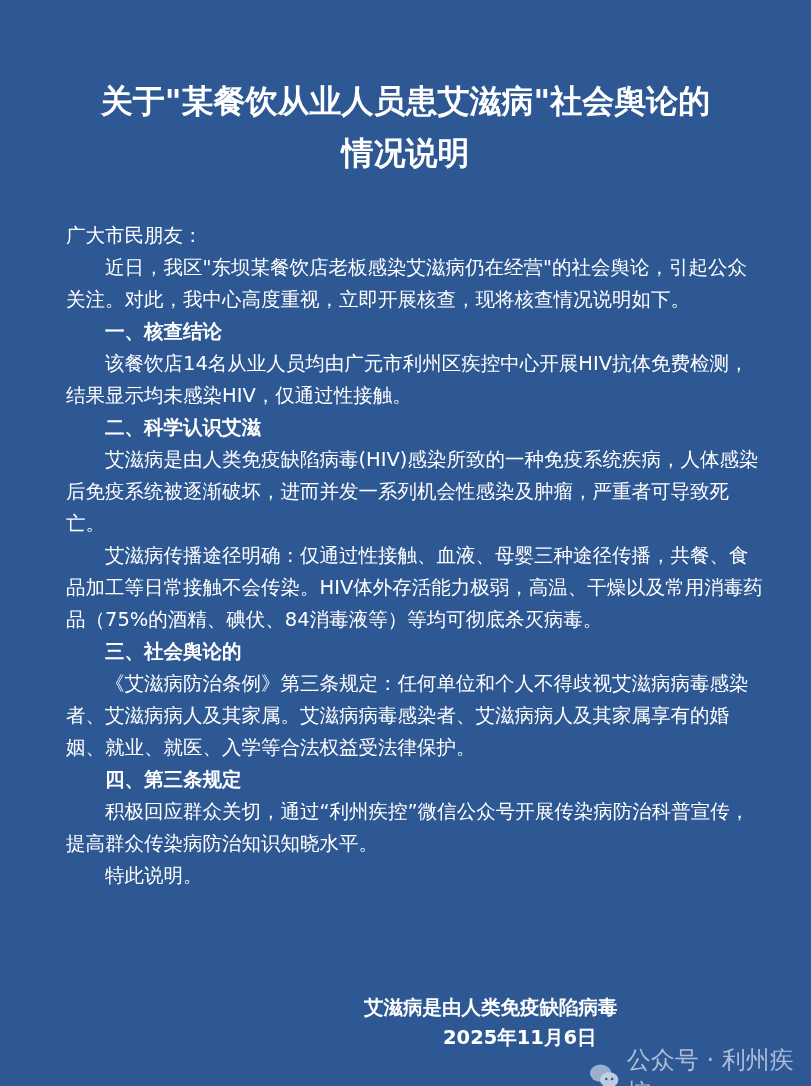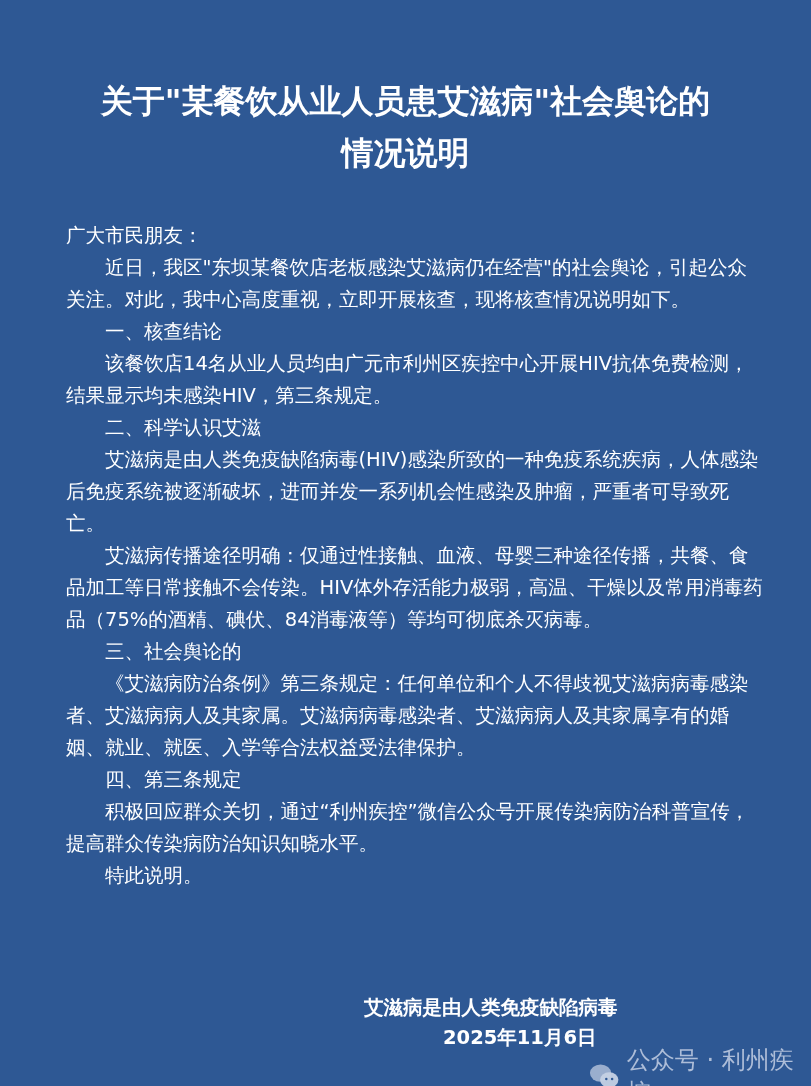--- a/index.html
+++ b/index.html
@@ -35,21 +35,21 @@
       line-height: 32px;
     }
     .p {
       margin: 0;
       padding: 0;
     }
     .indent {
       text-indent: 2em;
     }
     .heading {
-      font-weight: normal;
+      font-weight: bold;
       padding-left: 2em;
       margin: 0;
     }
     .signature {
       position: absolute;
       left: 364px;
       top: 993px;
       font-size: 19.5px;
       font-weight: bold;
       line-height: 30px;
@@ -85,21 +85,21 @@
 <div class="title">
   <div>关于"某餐饮从业人员患艾滋病"社会舆论的</div>
   <div>情况说明</div>
 </div>
 
 <div class="content">
   <p class="p">广大市民朋友：</p>
   <p class="p indent">近日，我区"东坝某餐饮店老板感染艾滋病仍在经营"的社会舆论，引起公众关注。对此，我中心高度重视，立即开展核查，现将核查情况说明如下。</p>
 
   <p class="heading">一、核查结论</p>
-  <p class="p indent">该餐饮店14名从业人员均由广元市利州区疾控中心开展HIV抗体免费检测，结果显示均未感染HIV，第三条规定。</p>
+  <p class="p indent">该餐饮店14名从业人员均由广元市利州区疾控中心开展HIV抗体免费检测，结果显示均未感染HIV，仅通过性接触。</p>
 
   <p class="heading">二、科学认识艾滋</p>
   <p class="p indent">艾滋病是由人类免疫缺陷病毒(HIV)感染所致的一种免疫系统疾病，人体感染后免疫系统被逐渐破坏，进而并发一系列机会性感染及肿瘤，严重者可导致死亡。</p>
   <p class="p indent">艾滋病传播途径明确：仅通过性接触、血液、母婴三种途径传播，共餐、食品加工等日常接触不会传染。HIV体外存活能力极弱，高温、干燥以及常用消毒药品（75%的酒精、碘伏、84消毒液等）等均可彻底杀灭病毒。</p>
 
   <p class="heading">三、社会舆论的</p>
   <p class="p indent">《艾滋病防治条例》第三条规定：任何单位和个人不得歧视艾滋病病毒感染者、艾滋病病人及其家属。艾滋病病毒感染者、艾滋病病人及其家属享有的婚姻、就业、就医、入学等合法权益受法律保护。</p>
 
   <p class="heading">四、第三条规定</p>
   <p class="p indent">积极回应群众关切，通过“利州疾控”微信公众号开展传染病防治科普宣传，提高群众传染病防治知识知晓水平。</p>

